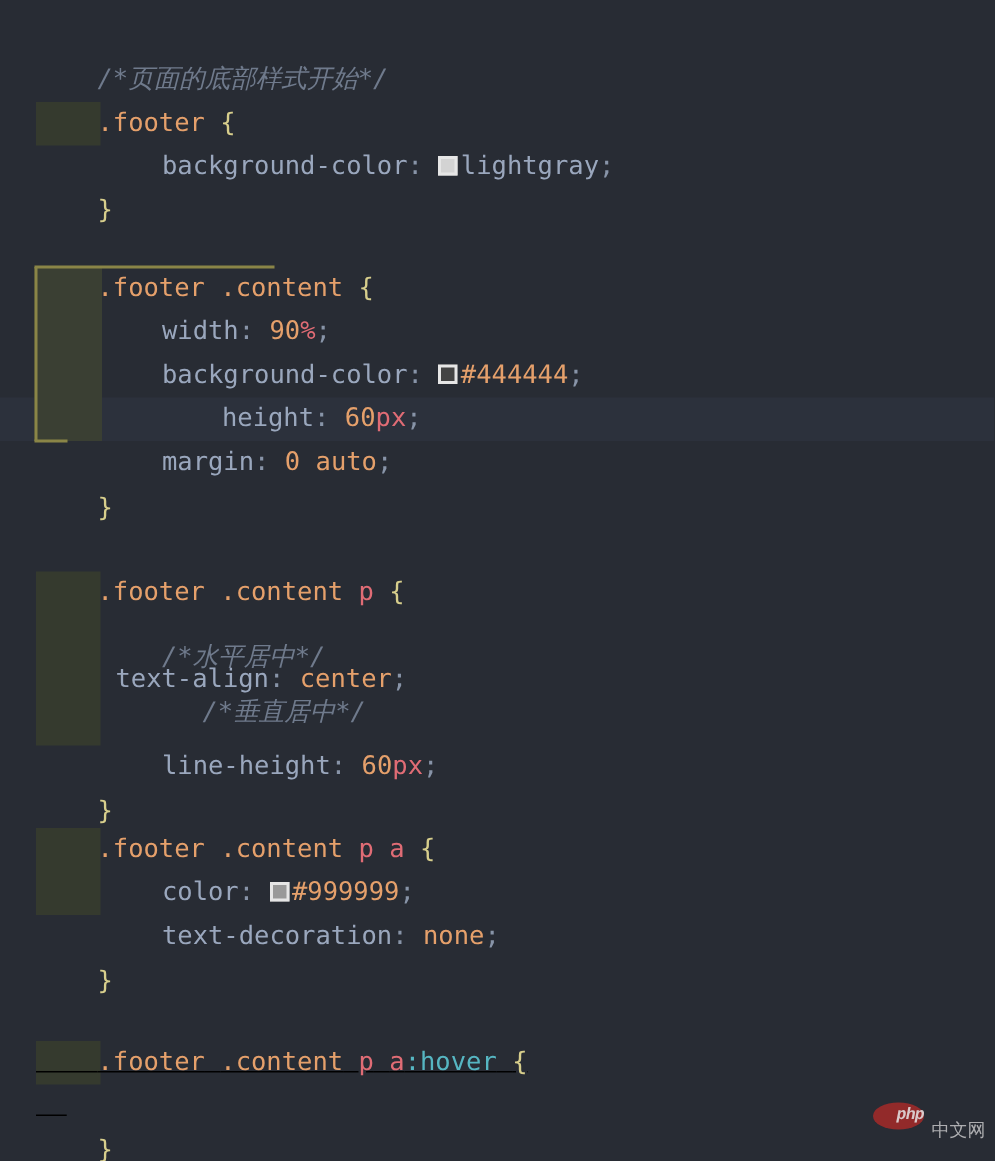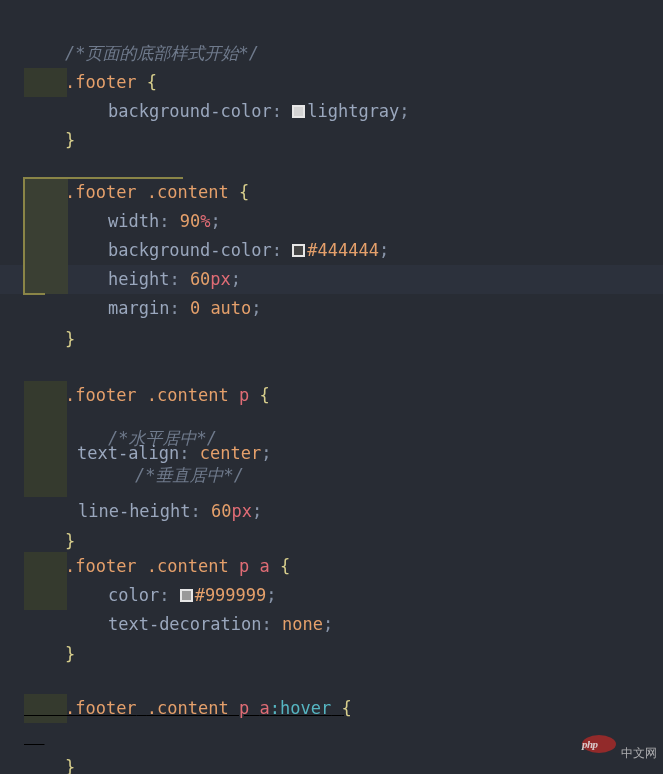--- a/index.html
+++ b/index.html
@@ -95,26 +95,26 @@
     gap: 5px;
     z-index: 10;
     opacity: 0.92;
   }
   #watermark .php-logo {
     width: 34px;
     height: 18px;
     border-radius: 50%;
     background: #9c2a2a;
     color: #e8d8d8;
-    font-family: Liberation Serif, serif;
+    font-family: Liberation Mono, monospace;
     font-size: 11px;
     font-style: italic;
     font-weight: bold;
     line-height: 18px;
-    text-align: left;
+    text-align: right;
     letter-spacing: -0.5px;
   }
   #watermark .wm-text {
     color: #b9b9bb;
     font-family: "DejaVu Sans", sans-serif;
     font-size: 12px;
     margin-top: 20px;
   }
 </style>
 </head>
@@ -153,21 +153,21 @@
   </div>
 
   <div class="line" style="top:178px;padding-left:67px;">
     <span class="c-prop">width</span><span class="c-punc">:</span><span> </span><span class="c-val">90</span><span class="c-unit">%</span><span class="c-punc">;</span>
   </div>
 
   <div class="line" style="top:207px;padding-left:67px;">
     <span class="c-prop">background-color</span><span class="c-punc">:</span><span> </span><span class="swatch" style="background:#444444;"></span><span class="c-val">#444444</span><span class="c-punc">;</span>
   </div>
 
-  <div class="line" style="top:236px;padding-left:67px;">
+  <div class="line" style="top:236px;padding-left:107px;">
     <span class="c-prop">height</span><span class="c-punc">:</span><span> </span><span class="c-val">60</span><span class="c-unit">px</span><span class="c-punc">;</span>
   </div>
 
   <div class="line" style="top:265px;padding-left:67px;">
     <span class="c-prop">margin</span><span class="c-punc">:</span><span> </span><span class="c-val">0</span><span> </span><span class="c-val">auto</span><span class="c-punc">;</span>
   </div>
 
   <div class="line" style="top:296px;">
     <span class="c-brace">}</span>
   </div>
@@ -181,21 +181,21 @@
   </div>
 
   <div class="line" style="top:410px;padding-left:36px;">
     <span class="c-prop">text-align</span><span class="c-punc">:</span><span> </span><span class="c-val">center</span><span class="c-punc">;</span>
   </div>
 
   <div class="line" style="top:432px;padding-left:94px;">
     <span class="c-comment">/*垂直居中*/</span>
   </div>
 
-  <div class="line" style="top:468px;padding-left:37px;">
+  <div class="line" style="top:468px;padding-left:67px;">
     <span class="c-prop">line-height</span><span class="c-punc">:</span><span> </span><span class="c-val">60</span><span class="c-unit">px</span><span class="c-punc">;</span>
   </div>
 
   <div class="line" style="top:498px;">
     <span class="c-brace">}</span>
   </div>
 
   <div class="line" style="top:523px;">
     <span class="c-sel">.footer</span><span> </span><span class="c-sel">.content</span><span> </span><span class="c-tag">p</span><span> </span><span class="c-tag">a</span><span> </span><span class="c-brace">{</span>
   </div>

